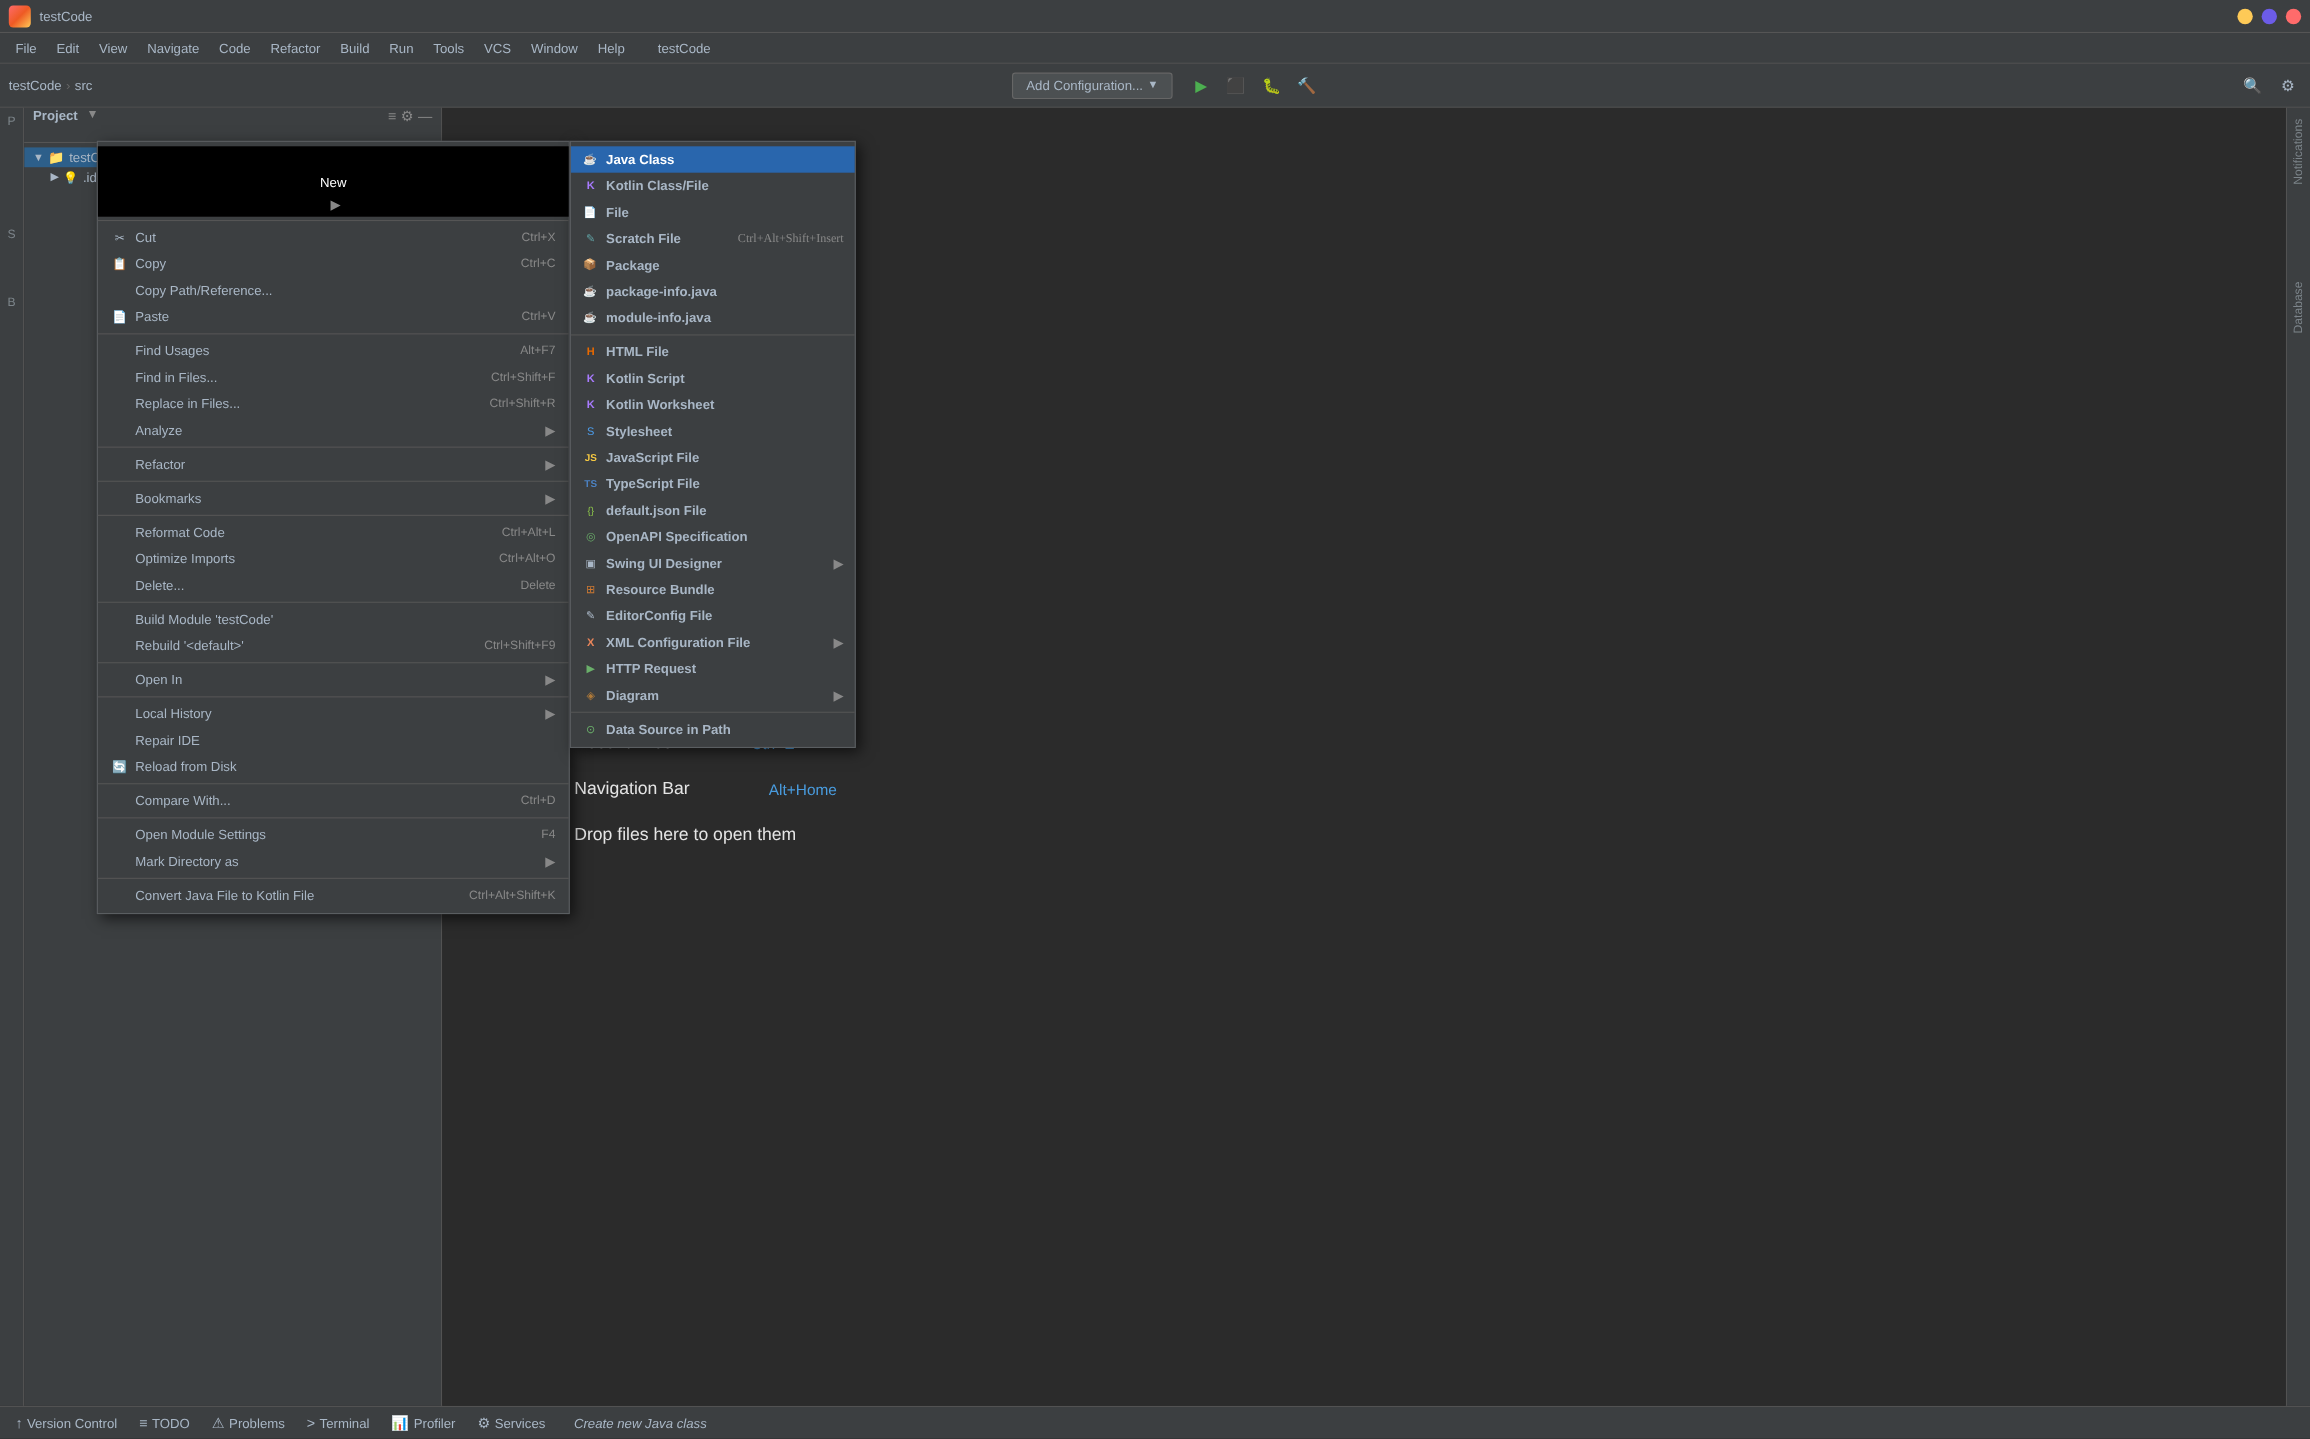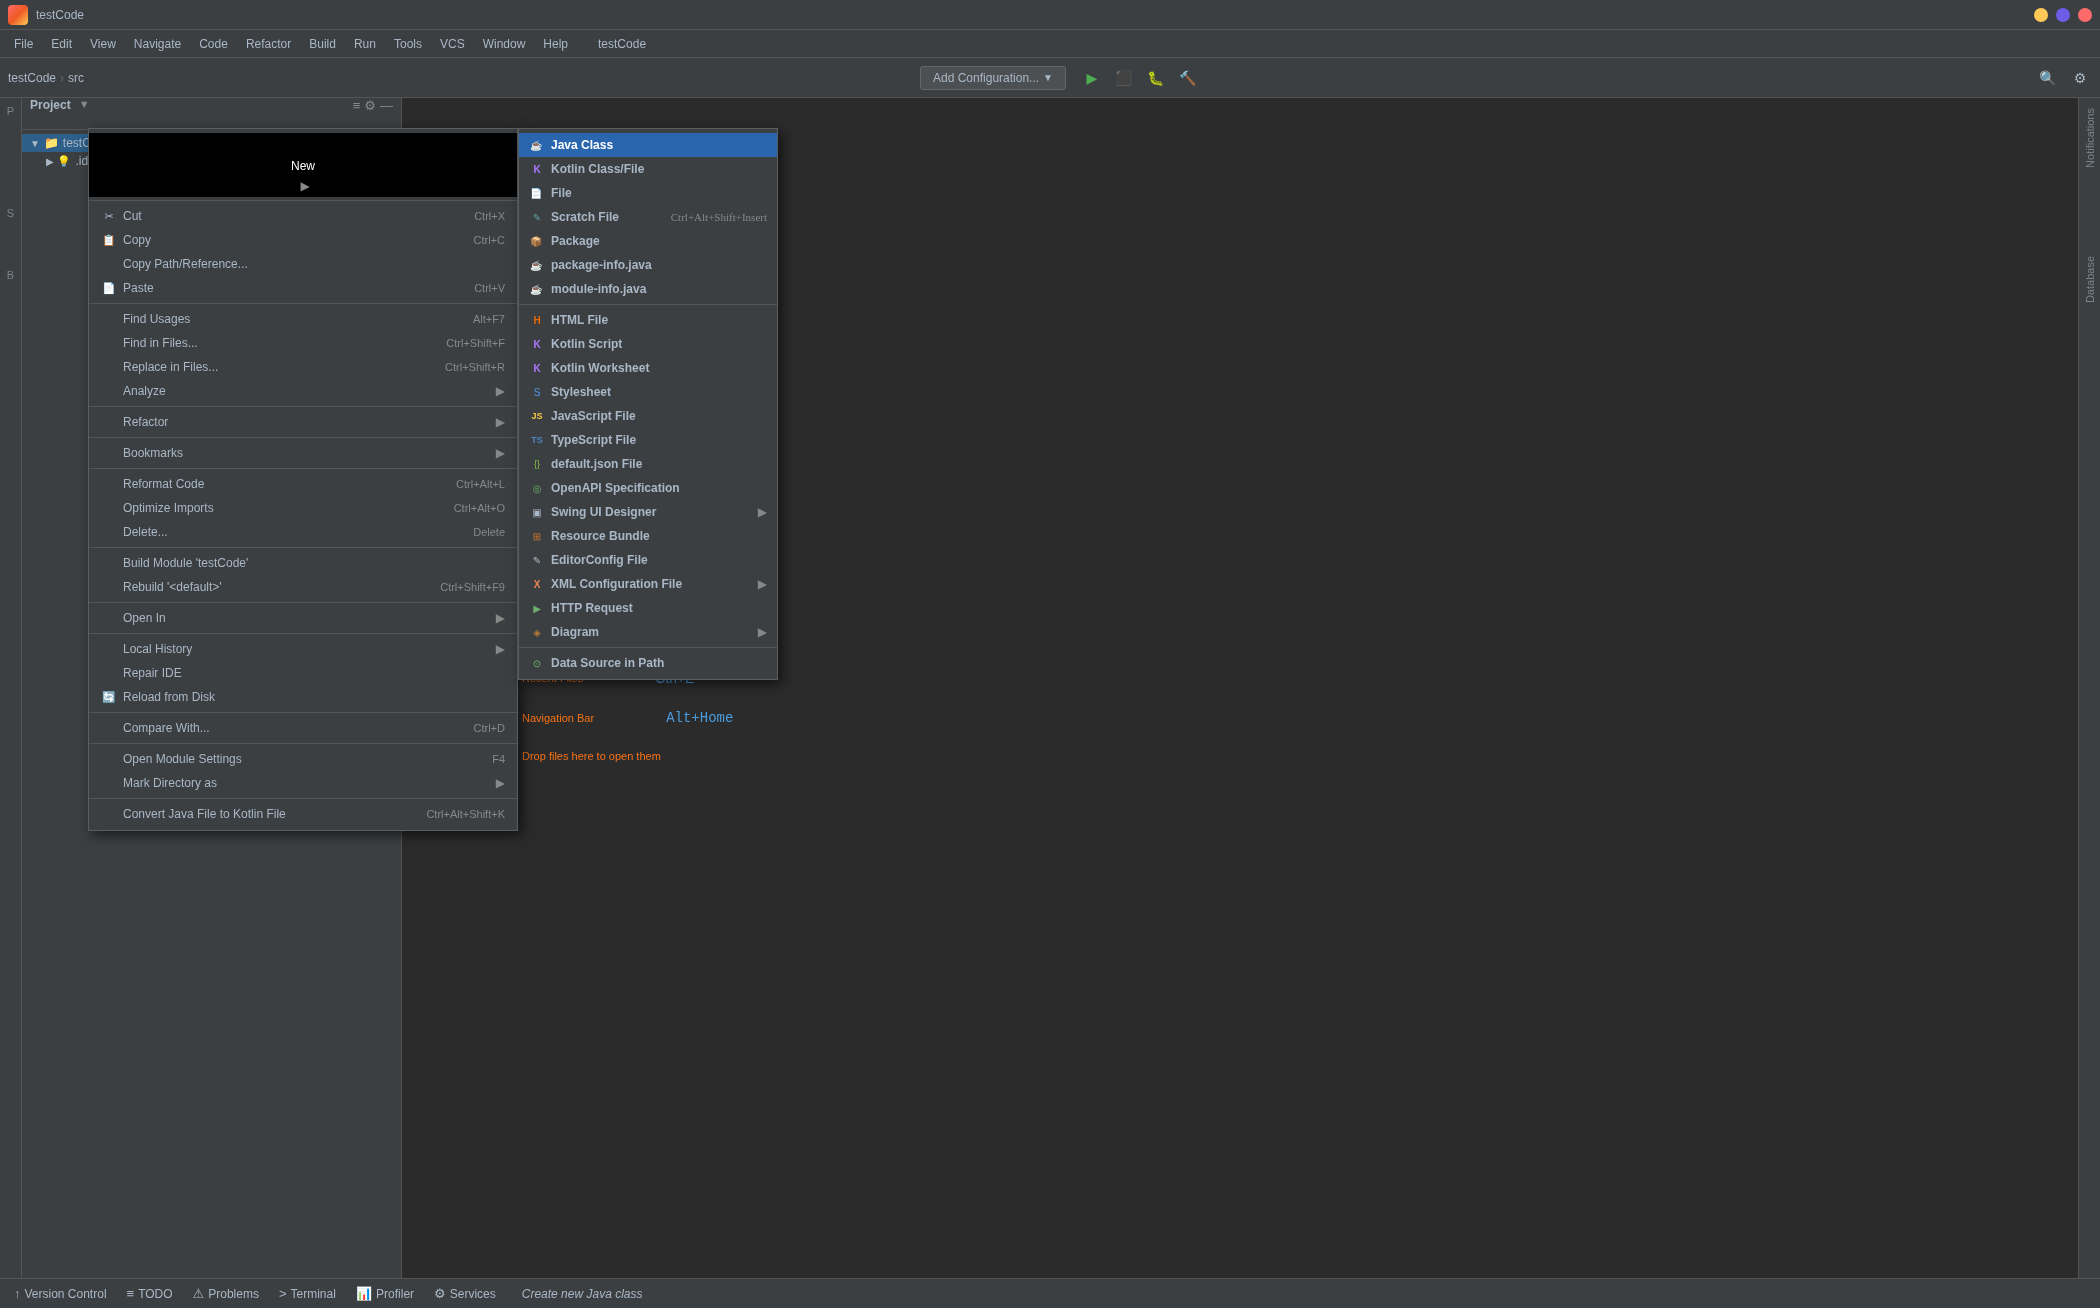--- a/index.html
+++ b/index.html
@@ -268,22 +268,22 @@
       display: flex;
       align-items: center;
       gap: 12px;
       margin-bottom: 24px;
     }
     .welcome-key {
       color: #499cdf;
       font-size: 14px;
     }
     .welcome-text {
-      color: #f97316;
-      font-size: 11px;
+      color: #e5e5e5;
+      font-size: 16px;
       text-align: right;
     }
 
     
     .right-sidebar {
       width: 22px;
       background: #3c3f41;
       display: flex;
       flex-direction: column;
       align-items: center;
@@ -714,21 +714,21 @@
       <div class="welcome-action">
         <span class="welcome-text">Go to File</span>
         <span class="welcome-key" style="margin-left:60px;">Ctrl+Shift+N</span>
       </div>
       <div class="welcome-action">
         <span class="welcome-text">Recent Files</span>
         <span class="welcome-key" style="margin-left:60px;">Ctrl+E</span>
       </div>
       <div class="welcome-action">
         <span class="welcome-text">Navigation Bar</span>
-        <span class="welcome-key" style="margin-left:60px;font-family:Liberation Mono, monospace;">Alt+Home</span>
+        <span class="welcome-key" style="margin-left:60px;">Alt+Home</span>
       </div>
       <div class="welcome-action">
         <span class="welcome-text">Drop files here to open them</span>
       </div>
     </div>
   </div>
 
   <div class="right-sidebar">
     <span class="right-sidebar-label">Notifications</span>
     <span class="right-sidebar-label" style="margin-top:60px;">Database</span>

